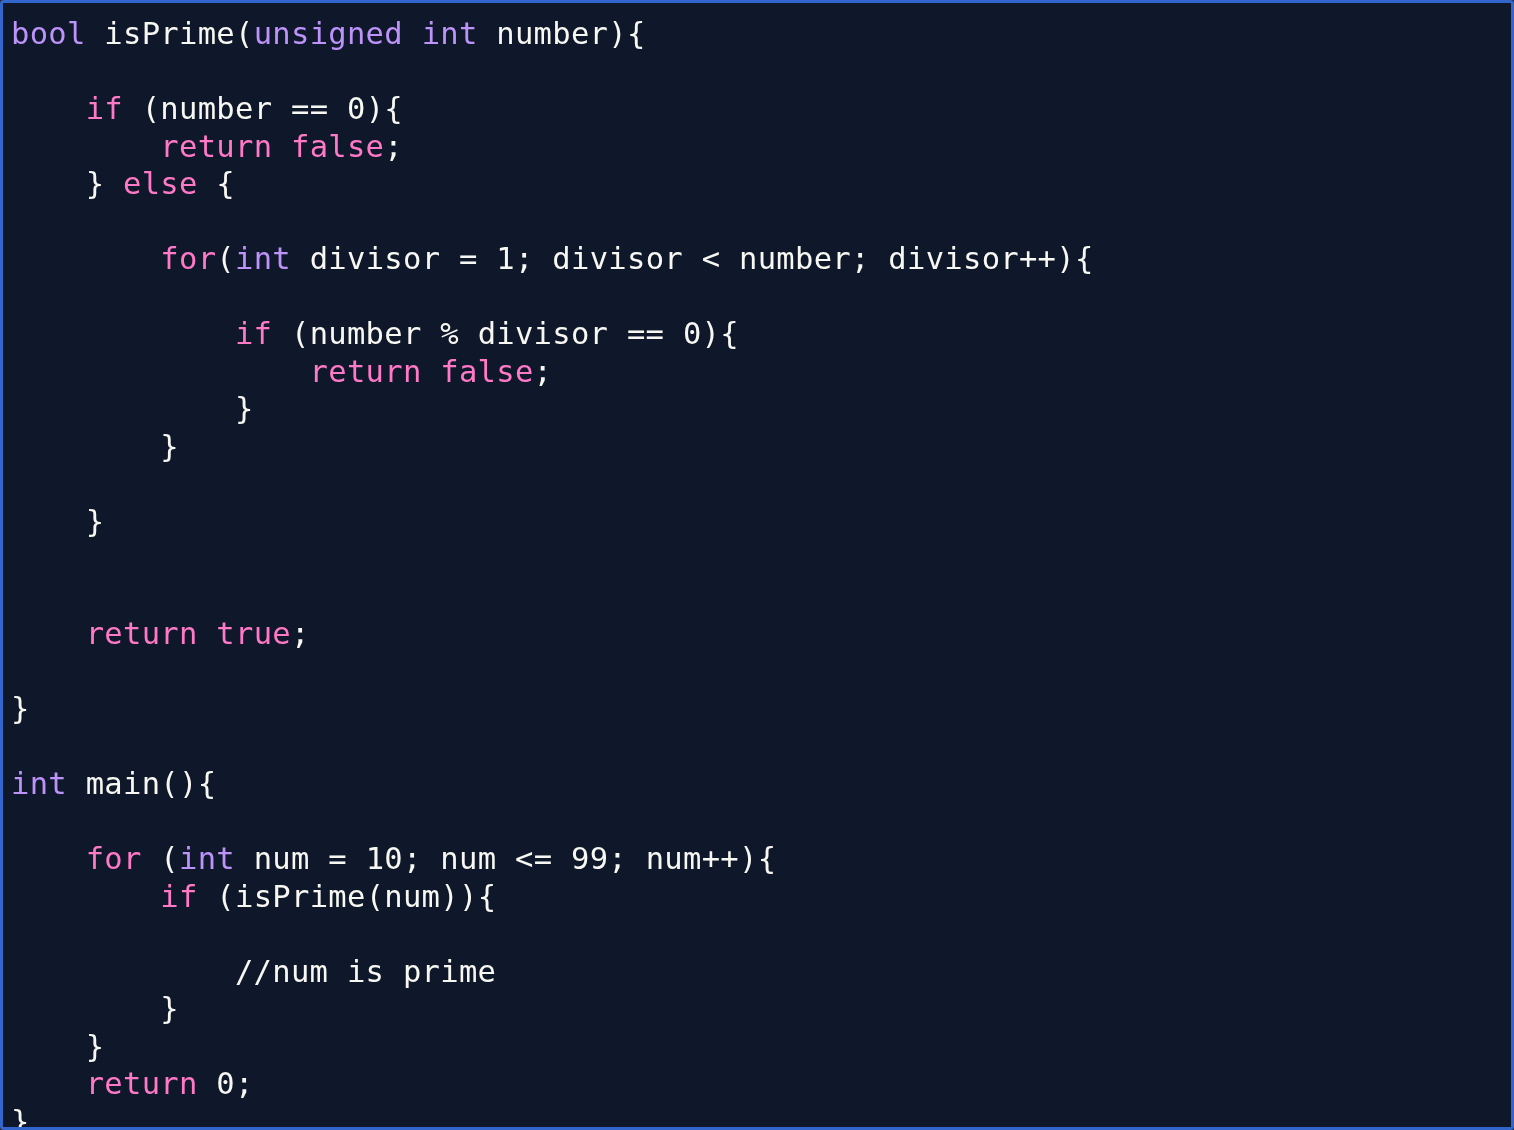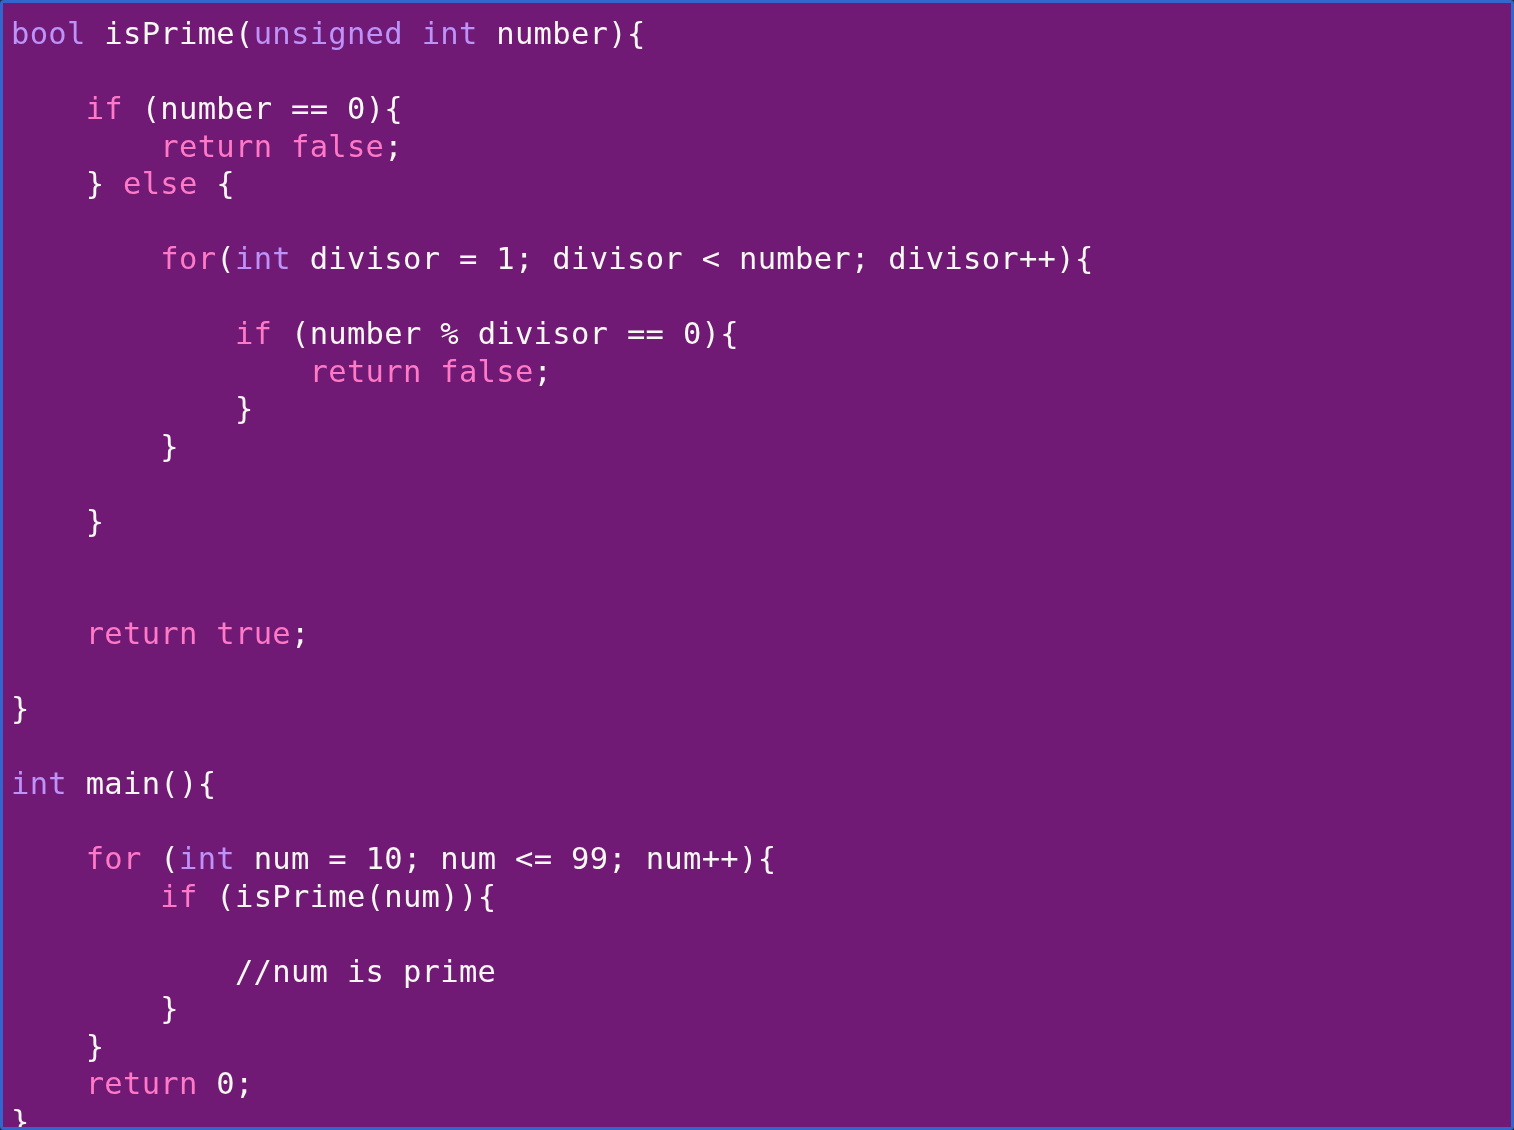--- a/index.html
+++ b/index.html
@@ -9,21 +9,21 @@
     }
     body {
       background-color: #282a36;
       width: 1514px;
       height: 1130px;
       overflow: hidden;
     }
     .code-editor {
       width: 100%;
       height: 100%;
-      background-color: #701a75;
+      background-color: #0f172a;
       border: 3px solid #3366cc;
       border-radius: 4px;
       padding: 12px 8px;
       font-family: 'Menlo', 'Monaco', 'Consolas', monospace;
       font-size: 30.5px;
       line-height: 1.23;
       color: #f8f8f2;
       white-space: pre;
       overflow: auto;
       letter-spacing: 0.3px;

